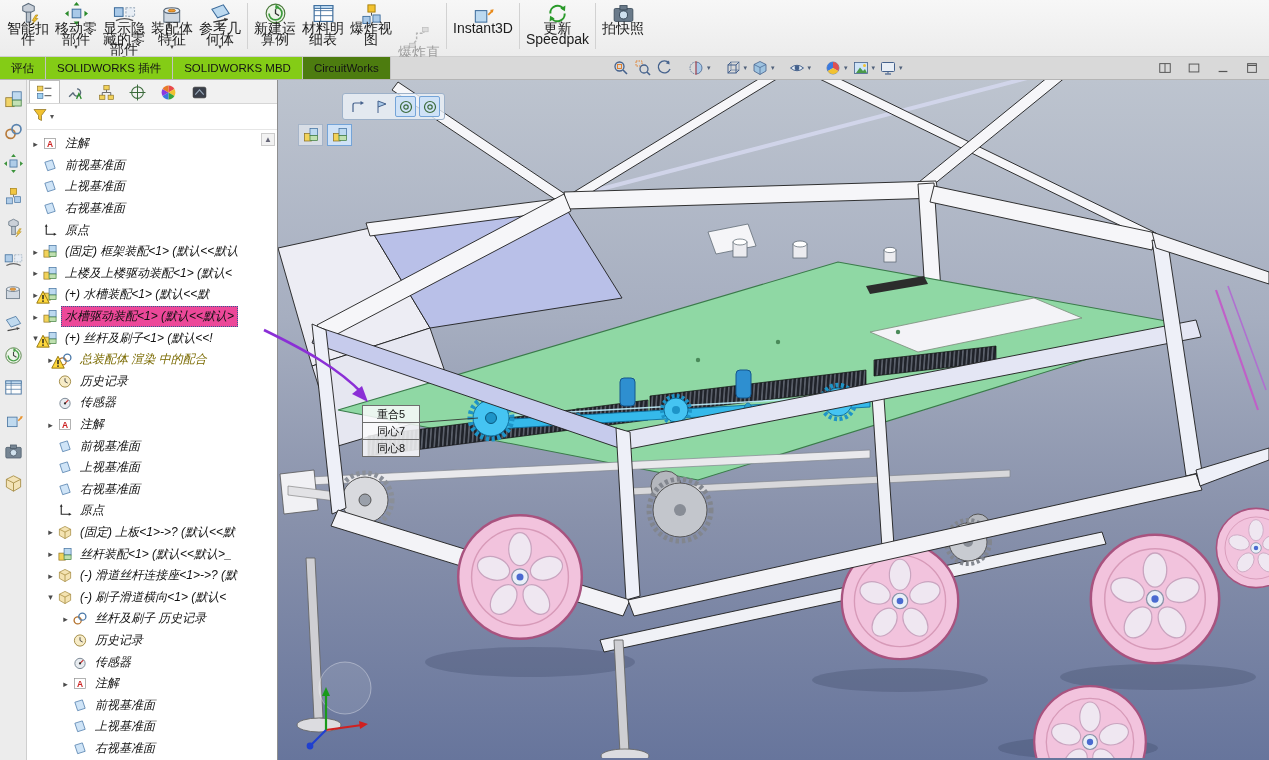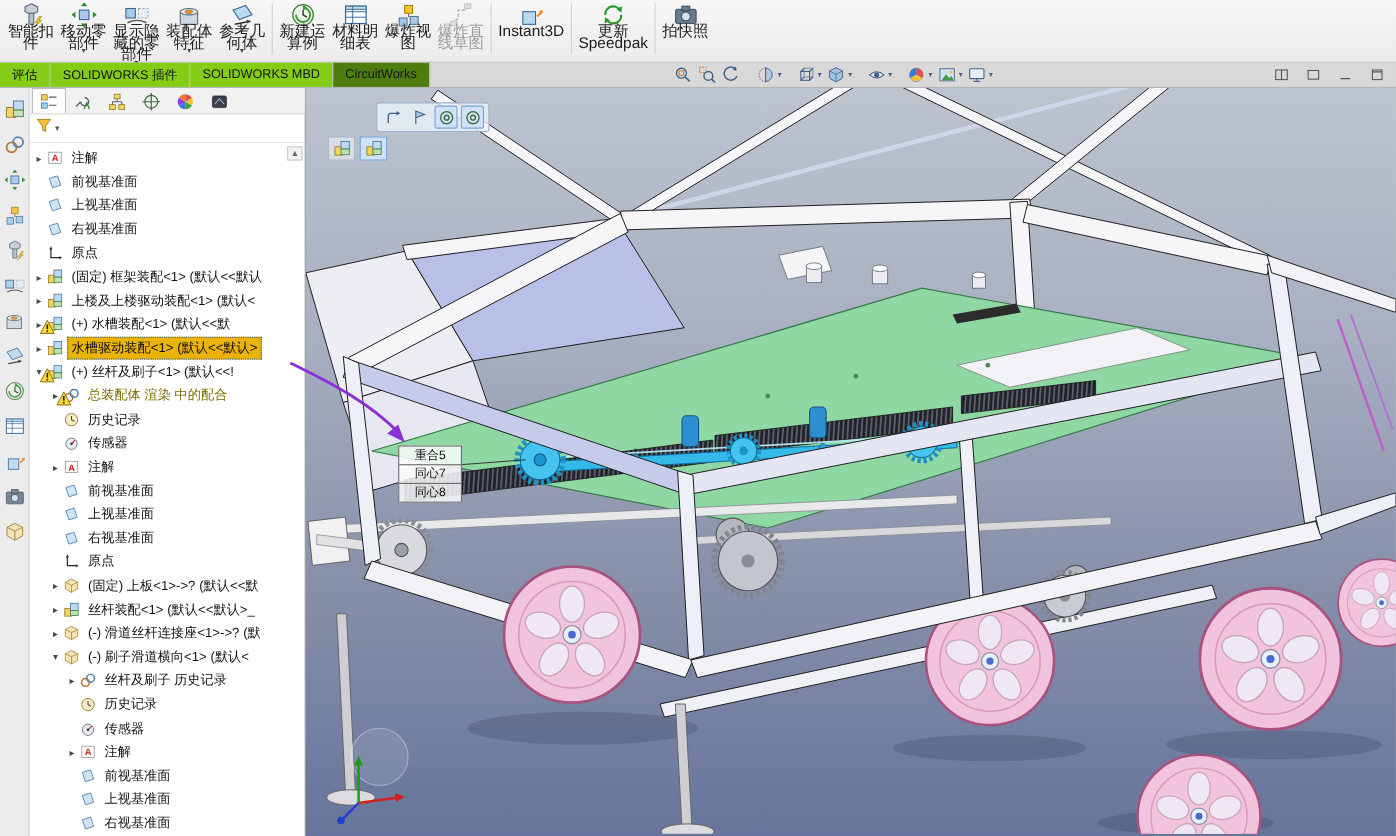--- a/index.html
+++ b/index.html
@@ -7,21 +7,21 @@
   body{font-family:"Liberation Sans",sans-serif;background:#d4d4d4;position:relative;}
 
   
   .ribbon{position:absolute;top:0;left:0;right:0;height:57px;background:linear-gradient(#f7f7f7,#ececec);
     border-bottom:1px solid #cfcfcf;display:flex;align-items:flex-start;padding-left:4px;}
   .rb-item{min-width:48px;padding:2px 3px 0;display:flex;flex-direction:column;align-items:center;
     font-size:10px;color:#1c1c1c;height:56px;cursor:default;}
   .rb-ic{width:23px;height:21px;display:block;}
   .rb-lab{text-align:center;line-height:10.5px;font-size:14px;}
   .rb-caret{font-size:7px;color:#444;line-height:6px;}
-  .rb-item.disabled{color:#9d9d9d;}
+  .rb-item.disabled{color:#9d9d9d;margin-top:24px;}
   .rb-item.disabled .rb-ic{filter:grayscale(1);opacity:.5;}
   .rb-sep{width:1px;height:46px;background:#d2d2d2;margin:3px 3px 0;flex:none;}
 
   
   .tabrow{position:absolute;top:57px;left:0;right:0;height:23px;background:#d9d9d9;border-bottom:1px solid #b5b5b5;}
   .tabs{display:flex;height:100%;}
   .tab{padding:0 11px;font-size:11.5px;color:#141414;border-right:1px solid #c3c3c3;display:flex;align-items:center;background:#84cc16;}
   .tab.pressed{background:#4d7c0f;}
   .headsup{position:absolute;left:610px;top:0;height:22px;display:flex;align-items:center;}
   .hu-ic{width:20px;height:20px;display:flex;align-items:center;justify-content:center;margin:0 1px;}
@@ -47,22 +47,22 @@
   .ptab.active{background:#fff;border-color:#bdbdbd;}
   .filter-row{height:26px;display:flex;align-items:center;padding-left:5px;border-bottom:1px solid #e6e6e6;flex:none;gap:2px;}
   .filter-row svg{width:16px;height:16px;}
   .f-caret{font-size:8px;color:#555;}
   .tree{flex:1;overflow:hidden;position:relative;padding-top:3px;font-size:12px;color:#111;}
   .trow{height:21.6px;display:flex;align-items:center;white-space:nowrap;overflow:hidden;}
   .arrow{width:13px;font-size:9px;color:#4a4a4a;text-align:center;flex:none;}
   .tic{width:16px;height:15px;flex:none;margin-right:3px;position:relative;}
   .tic svg{width:16px;height:15px;display:block;}
   .warnb{position:absolute;left:-7px;bottom:-3px;z-index:2;}
-  .tlabel{padding:1px 3px;border:1px solid transparent;}
-  .trow.selected .tlabel{background:#eab308;border:1px dotted #2f5d96;}
+  .tlabel{padding:1px 3px;border:1px solid transparent;font-style:italic;}
+  .trow.selected .tlabel{background:#ec4899;border:1px dotted #2f5d96;}
   .scrollup{position:absolute;top:53px;right:2px;width:14px;height:13px;font-size:8px;color:#667;
     display:flex;align-items:center;justify-content:center;background:#f2f2f2;border:1px solid #ccc;z-index:5;}
 
   
   .viewport{position:absolute;left:278px;top:0;right:0;bottom:0;overflow:hidden;
     background:linear-gradient(180deg,#bdc4cf 0%,#a6aec0 35%,#8891ab 65%,#67759c 100%);}
   .viewport > svg.model{position:absolute;left:0;top:0;width:991px;height:678px;}
   .bc{position:absolute;left:20px;top:44px;display:flex;gap:4px;z-index:6;}
   .bc-item{width:25px;height:22px;background:rgba(242,246,251,.55);border:1px solid rgba(140,158,185,.65);
     display:flex;align-items:center;justify-content:center;}

